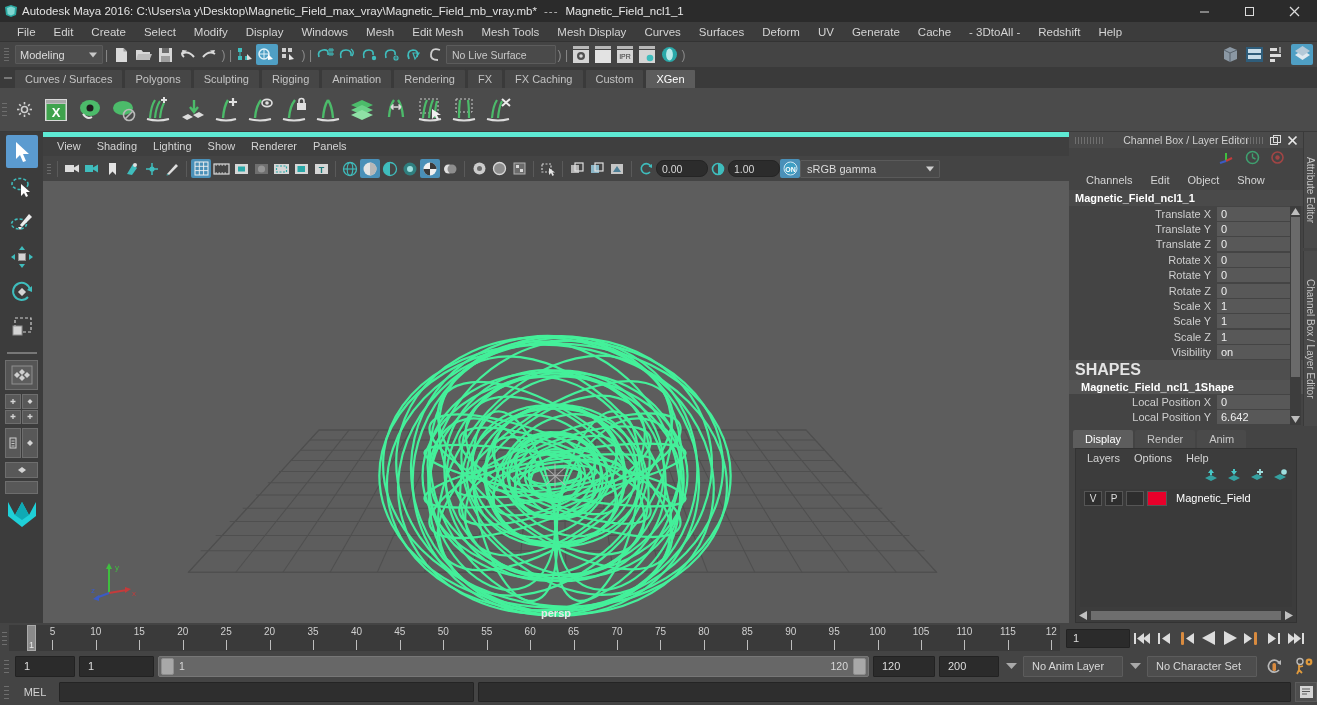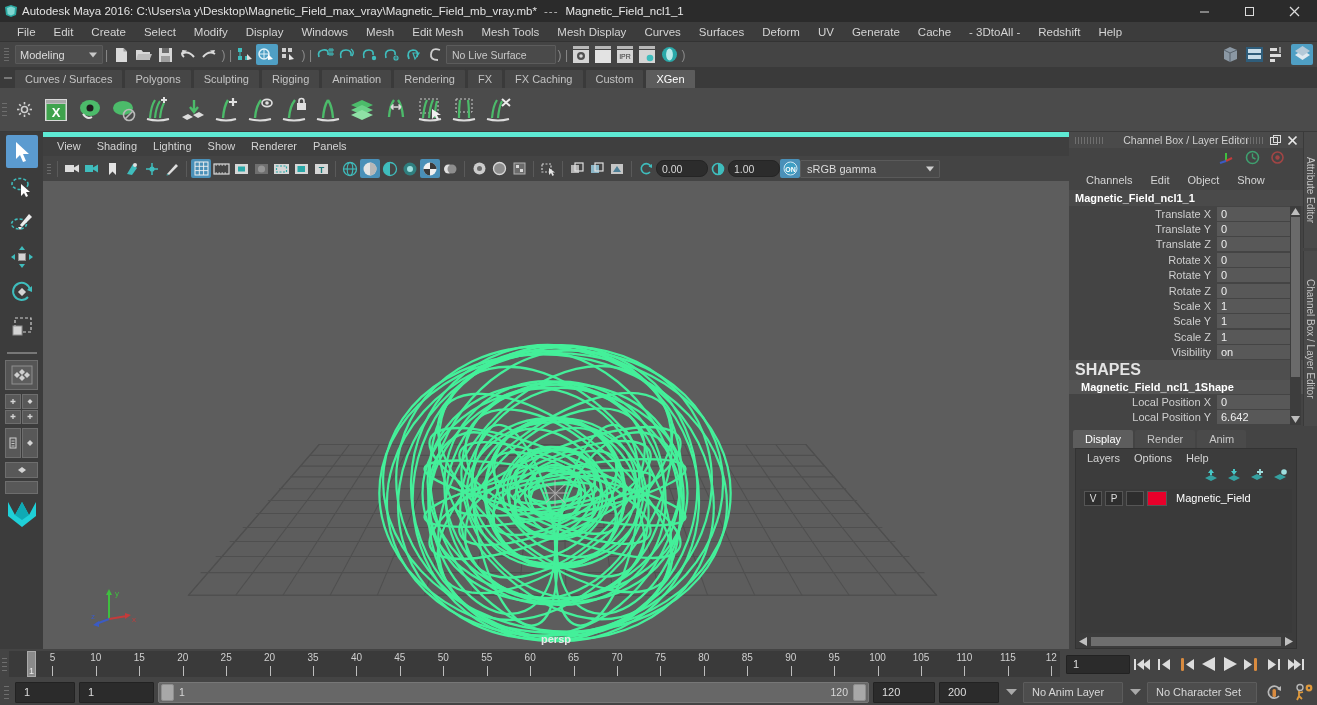--- a/index.html
+++ b/index.html
@@ -1393,15 +1393,32 @@
     <div style="width:26px;display:flex;align-items:center;justify-content:center;">
       <svg width="19" height="19" viewBox="0 0 19 19">
           <circle cx="5" cy="4.5" r="3" fill="none" stroke="#b9b9b9" stroke-width="1.4"></circle>
           <path d="M4 8 L4 13 M4 10 L8 9 M4 13 L2 17 M4 13 L7 16" stroke="#e09a3c" stroke-width="1.8"></path>
           <circle cx="14" cy="5" r="3.4" fill="#e09a3c"></circle>
           <circle cx="14" cy="5" r="1.2" fill="#4a4a4a"></circle>
         </svg>
     </div>
   </div>
 
+  <div class="melrow">
+    <div class="ts-grip">
+        <i></i>
+        <i></i>
+        <i></i>
+        <i></i>
+      </div>
+    <div class="mellabel">MEL</div>
+    <div class="melinput" style="width:415px;" title=""></div>
+    <div class="meloutput" title=""></div>
+    <div class="melbtn">
+      <svg width="15" height="14" viewBox="0 0 15 14">
+          <rect x="1" y="1" width="13" height="12" fill="#d5d5d5"></rect>
+          <path d="M3 4 H11 M3 6.5 H11 M3 9 H8" stroke="#5a5a5a" stroke-width="1.1"></path>
+        </svg>
+    </div>
+  </div>
 
 
 </div>
 
 </body></html>

